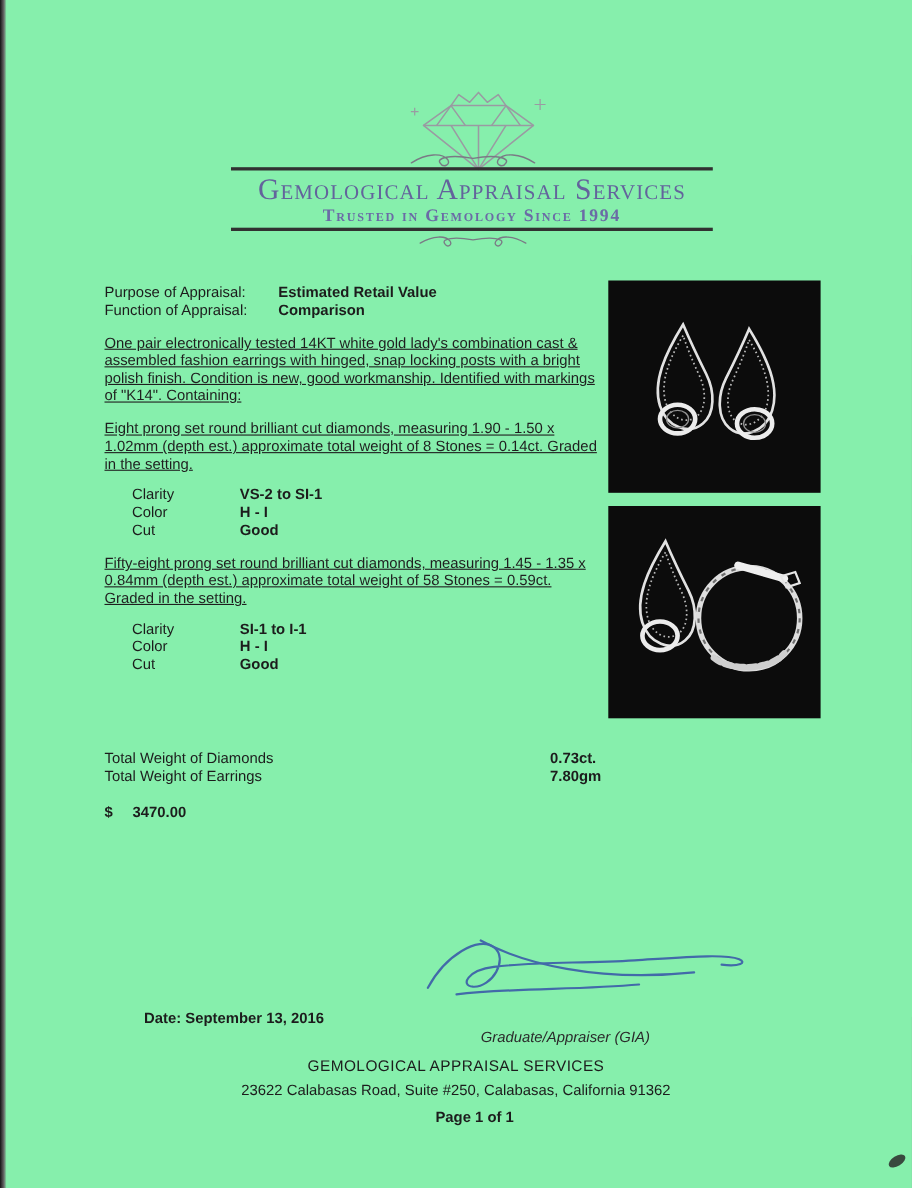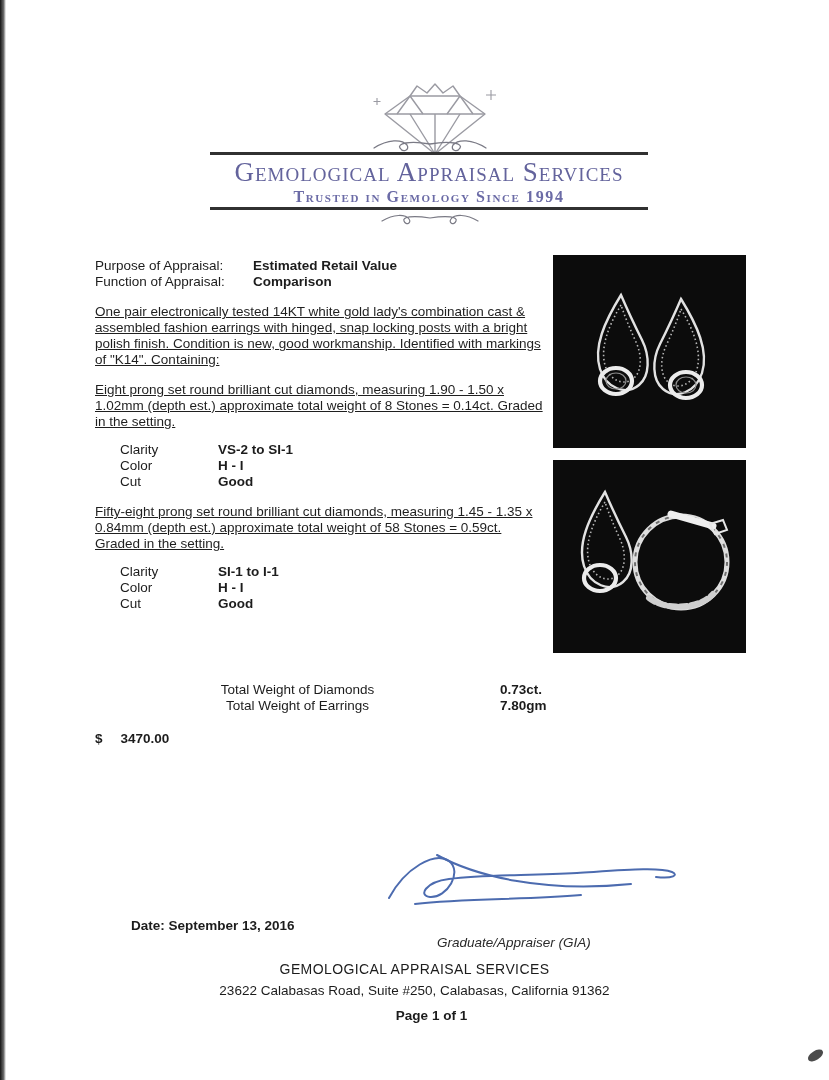--- a/index.html
+++ b/index.html
@@ -1,19 +1,19 @@
 <!DOCTYPE html>
 <html><head>
 <meta charset="utf-8">
 <style>
   * { margin:0; padding:0; box-sizing:border-box; }
   html,body { background:#9a9a9a; }
   .page {
     position:relative; width:829px; height:1080px; margin:0 auto;
-    background:#ffffff; color:#1c1c1c;
+    background:#86efac; color:#1c1c1c;
     font-family:"Liberation Sans", sans-serif; font-size:13.5px; line-height:16px;
     overflow:hidden;
   }
   .scan-edge-left { position:absolute; left:0; top:0; width:6px; height:100%;
     background:linear-gradient(to right,#141414,#6a6a6a 60%, rgba(250,250,250,0)); }
   .corner-mark { position:absolute; right:5px; bottom:20px; width:17px; height:9px;
     background:#2b2b2b; border-radius:50%; transform:rotate(-32deg); opacity:.85; }
 
   
   .diamond-logo { position:absolute; left:365px; top:80px; }
@@ -44,21 +44,21 @@
   .grade-label { width:98px; }
   .grade-value { font-weight:bold; }
 
   
   .photo { position:absolute; left:553px; width:193px; height:193px; background:#0c0c0c; }
   .photo-1 { top:255px; }
   .photo-2 { top:460px; }
 
   
   .totals { position:absolute; left:95px; top:682px; width:650px; }
-  .tot-row { display:flex;text-align:center; }
+  .tot-row { display:flex; }
   .tot-label { width:405px; }
   .tot-value { font-weight:bold; }
   .retail-row { display:flex; margin-top:17px; font-weight:bold; }
   .retail-label { flex:1; }
   .retail-value { margin-left:18px; }
 
   
   .signature-svg { position:absolute; left:375px; top:846px; }
   .date-line { position:absolute; left:95px; top:918px; font-weight:bold;padding-left:36px; }
   .appraiser-title { position:absolute; left:437px; top:918px; font-weight:bold; }

